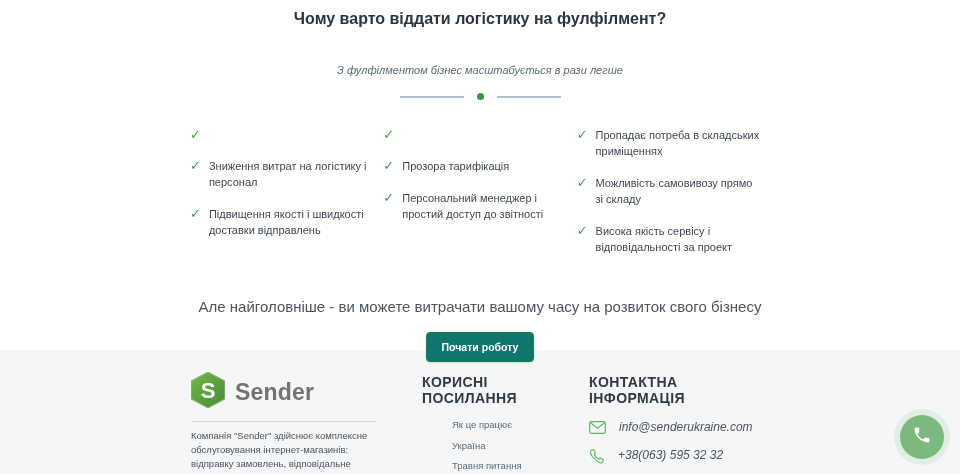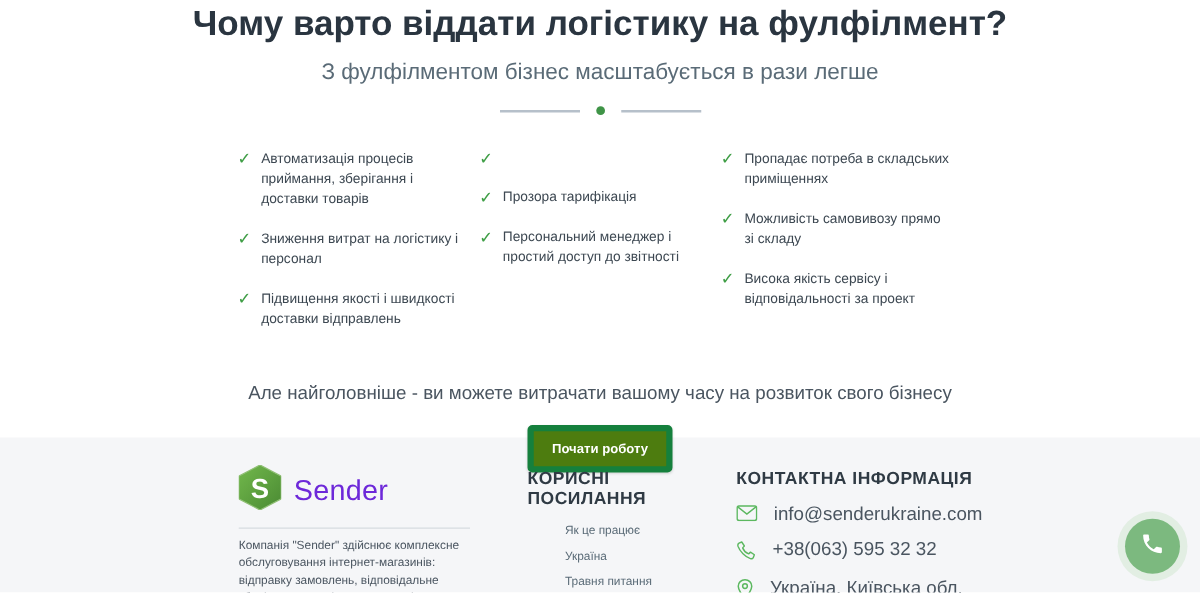--- a/index.html
+++ b/index.html
@@ -6,66 +6,66 @@
   html, body {
     width: 960px; height: 474px; overflow: hidden;
     background: #ffffff;
     font-family: "Liberation Sans", "DejaVu Sans", sans-serif;
     color: #3d4852;
     position: relative;
   }
 
   
   .hero { height: 350px; text-align: center; padding-top: 6px; }
-  .hero-title { font-size: 28px; font-weight: bold; color: #2a3540; line-height: 26px; }
-  .hero-subtitle { margin-top: 15px; font-size: 18px; color: #5a6b77; }
+  .hero-title { font-size: 16px; font-weight: bold; color: #2a3540; line-height: 26px; }
+  .hero-subtitle { margin-top: 32px; font-size: 11px; color: #5a6b77; font-style: italic; }
   .divider { margin-top: 17px; display: flex; align-items: center; justify-content: center; }
   .divider-line { width: 64px; height: 2px; background: #b6c0ca; }
   .divider-dot { width: 7px; height: 7px; border-radius: 50%; background: #3f9447; margin: 0 13px; }
 
   .benefits { width: 580px; margin: 27px auto 0; display: flex; text-align: left; }
   .benefit-col { width: 194px; }
   .benefit-col + .benefit-col { margin-left: 0px; }
   .benefit { display: flex; margin-bottom: 16px; }
   .check-icon {
     color: #3f9e46; font-weight: bold; font-size: 13px; line-height: 15px;
     margin-right: 8px; flex: 0 0 auto;
   }
   .benefit-text { font-size: 11px; line-height: 16px; color: #3d4852; width: 166px; }
 
   .closing { margin-top: 27px; font-size: 15px; color: #4a5560; }
   .cta {
     display: inline-block; margin-top: 17px;
-    background: #4d7c0f; border: 5px solid #15803d; border-radius: 4px;
+    background: #0f766e; border: 1px solid #15803d; border-radius: 4px;
     color: #ffffff; font-size: 10.5px; font-weight: bold;
     padding: 8px 15px; text-decoration: none; cursor: pointer;
     box-shadow: 0 1px 2px rgba(0,0,0,0.12);
   }
 
   
   .footer { height: 124px; background: #f5f6f8; padding-top: 22px; }
   .footer-inner { width: 578px; margin: 0 auto; display: flex; }
 
   .brand-col { width: 185px; flex: 0 0 auto; }
   .brand-row { display: flex; align-items: center; }
-  .brand-name { font-size: 23px; font-weight: normal; color: #6d28d9; margin-left: 10px; letter-spacing: 0.2px; }
+  .brand-name { font-size: 23px; font-weight: bold; color: #737373; margin-left: 10px; letter-spacing: 0.2px; }
   .brand-hr { border: none; border-top: 1px solid #d6dbe0; margin: 9px 0 7px; }
   .brand-desc { font-size: 9.5px; line-height: 14px; color: #4a5560; }
 
   .links-col { margin-left: 46px; width: 122px; flex: 0 0 auto; }
   .footer-heading {
     font-size: 14px; font-weight: bold; color: #2f3a44;
     letter-spacing: 0.4px; margin-top: 2px; margin-bottom: 13px;
   }
   .footer-link { font-size: 9.5px; color: #5a6b77; margin-bottom: 9.5px; cursor: pointer; margin-left: 30px; }
 
   .contact-col { margin-left: 45px; flex: 1; }
   .contact-row { display: flex; align-items: flex-start; margin-bottom: 9px; }
   .contact-icon { flex: 0 0 auto; margin-right: 13px; margin-top: 1px; }
-  .contact-text { font-size: 15px; color: #4a5560; line-height: 13px; padding-top: 2px; }
+  .contact-text { font-size: 12px; color: #4a5560; line-height: 13px; padding-top: 2px; font-style: italic; }
 
   
   .phone-fab-halo {
     position: absolute; left: 894px; top: 409px;
     width: 56px; height: 56px; border-radius: 50%;
     background: #e2eee3; display: flex; align-items: center; justify-content: center;
     cursor: pointer;
   }
   .phone-fab {
     width: 44px; height: 44px; border-radius: 50%;
@@ -82,21 +82,20 @@
   <div class="divider">
     <span class="divider-line"></span>
     <span class="divider-dot"></span>
     <span class="divider-line"></span>
   </div>
 
   <div class="benefits">
     <div class="benefit-col">
       <div class="benefit">
         <span class="check-icon">✓</span>
-        <span class="benefit-text">Автоматизація процесів приймання, зберігання і доставки товарів</span>
       </div>
       <div class="benefit">
         <span class="check-icon">✓</span>
         <span class="benefit-text">Зниження витрат на логістику і персонал</span>
       </div>
       <div class="benefit">
         <span class="check-icon">✓</span>
         <span class="benefit-text">Підвищення якості і швидкості доставки відправлень</span>
       </div>
     </div>

